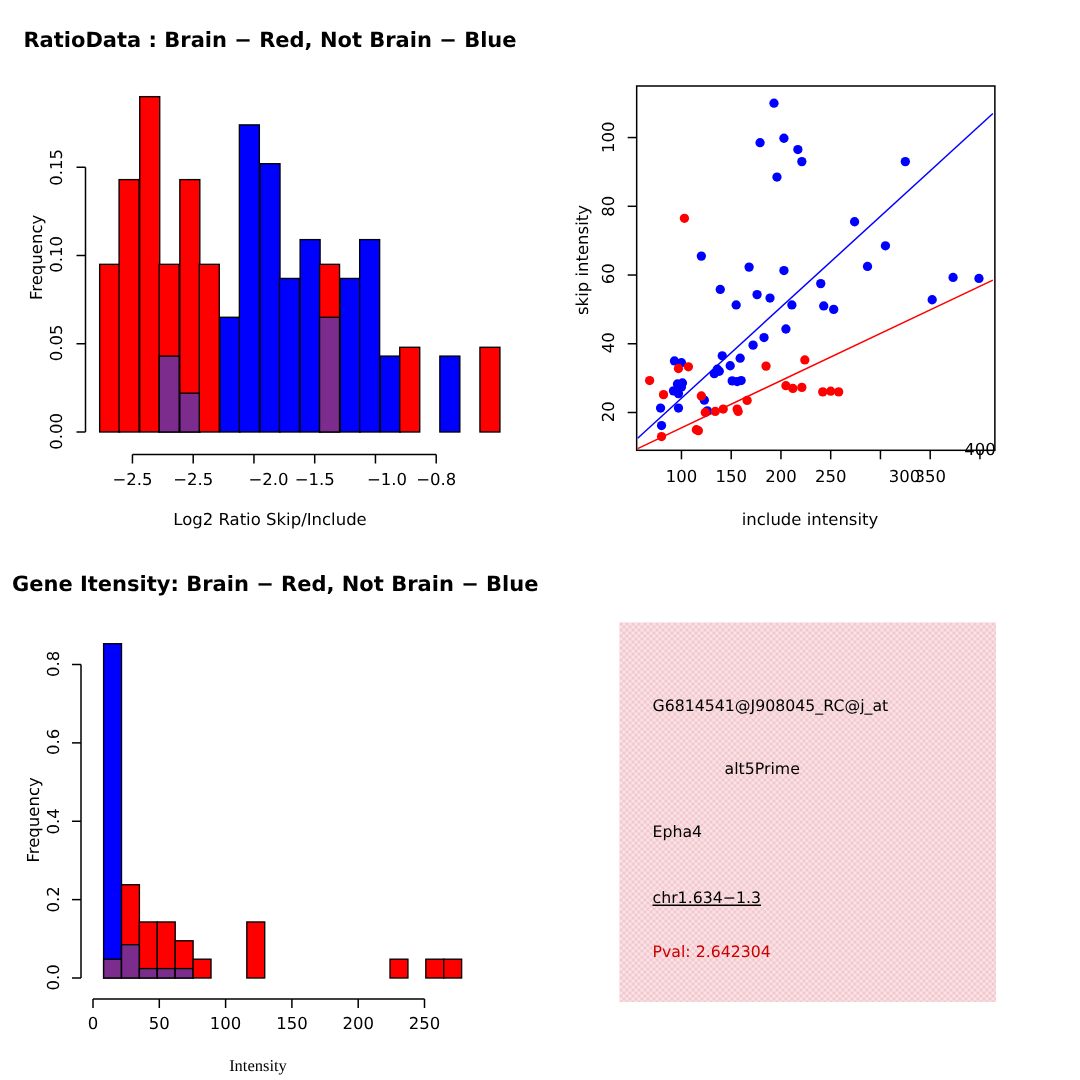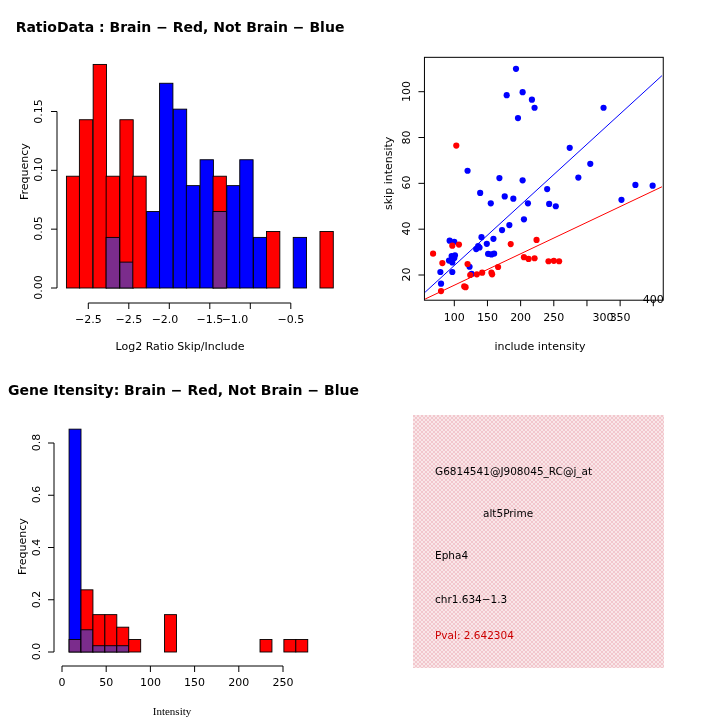--- a/index.html
+++ b/index.html
@@ -60,24 +60,24 @@
       <line x1="290.8" y1="303" x2="290.8" y2="309" stroke="#000" stroke-width="1"></line>
     </svg>
   <div class="axlbl" id="p1xlab" style="left: 180px; top: 340px; transform: translateX(-50%);">Log2 Ratio Skip/Include</div>
   <div class="axlbl vrot" id="p1ylab" style="left: 18px; top: 200px;">Frequency</div>
 <div class="ticklbl" style="left: 38px; top: 288px; transform-origin: center center; transform: rotate(-90deg); position: absolute; white-space: nowrap; margin-left: -13px; margin-top: -7px; width: 26px; text-align: center;">0.00</div>
     <div class="ticklbl" style="left: 38px; top: 229.167px; transform-origin: center center; transform: rotate(-90deg); position: absolute; white-space: nowrap; margin-left: -13px; margin-top: -7px; width: 26px; text-align: center;">0.05</div>
     <div class="ticklbl" style="left: 38px; top: 170.333px; transform-origin: center center; transform: rotate(-90deg); position: absolute; white-space: nowrap; margin-left: -13px; margin-top: -7px; width: 26px; text-align: center;">0.10</div>
     <div class="ticklbl" style="left: 38px; top: 111.5px; transform-origin: center center; transform: rotate(-90deg); position: absolute; white-space: nowrap; margin-left: -13px; margin-top: -7px; width: 26px; text-align: center;">0.15</div>
     <div class="ticklbl" style="left: 88.3px; top: 313px; transform: translateX(-50%);">−2.5</div>
     <div class="ticklbl" style="left: 128.8px; top: 313px; transform: translateX(-50%);">−2.5</div>
-    <div class="ticklbl" style="left: 165px; top: 313px; transform: translateX(-50%);">−2.0</div>
+    <div class="ticklbl" style="left: 179px; top: 313px; transform: translateX(-50%);">−2.0</div>
     <div class="ticklbl" style="left: 209.8px; top: 313px; transform: translateX(-50%);">−1.5</div>
-    <div class="ticklbl" style="left: 235px; top: 313px; transform: translateX(-50%); text-align: right;">−1.0</div>
-    <div class="ticklbl" style="left: 290.8px; top: 313px; transform: translateX(-50%);">−0.5</div>
+    <div class="ticklbl" style="left: 258px; top: 313px; transform: translateX(-50%); text-align: right;">−1.0</div>
+    <div class="ticklbl" style="left: 290.8px; top: 313px; transform: translateX(-50%);">−0.8</div>
   </div>
 
 <div class="panel" id="p2" style="left: 360px; top: 0px; width: 360px; height: 360px;">
   <svg id="p2svg" width="360" height="330" style="position:absolute;left:0;top:0">
       <rect x="64.45000000000002" y="57.33124999999998" width="238.79999999999993" height="242.87250000000003" fill="none" stroke="#000" stroke-width="1"></rect>
       <defs>
         <clipPath id="p2clip">
           <rect x="64.45000000000002" y="57.33124999999998" width="238.79999999999993" height="242.87250000000003"></rect>
         </clipPath>
       </defs>
@@ -229,15 +229,15 @@
     <div class="ticklbl" style="left: 150.4px; top: 316px; transform: translateX(-50%);">100</div>
     <div class="ticklbl" style="left: 194.6px; top: 316px; transform: translateX(-50%);">150</div>
     <div class="ticklbl" style="left: 238.8px; top: 316px; transform: translateX(-50%);">200</div>
     <div class="ticklbl" style="left: 283px; top: 316px; transform: translateX(-50%);">250</div>
   </div>
 
 <div id="infoPanel">
   <div class="ptxt" style="left:22px;top:50px;">G6814541@J908045_RC@j_at</div>
   <div class="ptxt" style="left:22px;top:92px;margin-left:48px;">alt5Prime</div>
   <div class="ptxt" style="left:22px;top:134px;">Epha4</div>
-  <div class="ptxt" style="left:22px;top:178px;">chr1.634−1.3</div>
+  <div class="ptxt" style="left:22px;top:178px;text-decoration:underline;">chr1.634−1.3</div>
   <div class="ptxt" style="left:22px;top:214px;color:#CC0000;">Pval: 2.642304</div>
 </div>
 
 </body></html>

